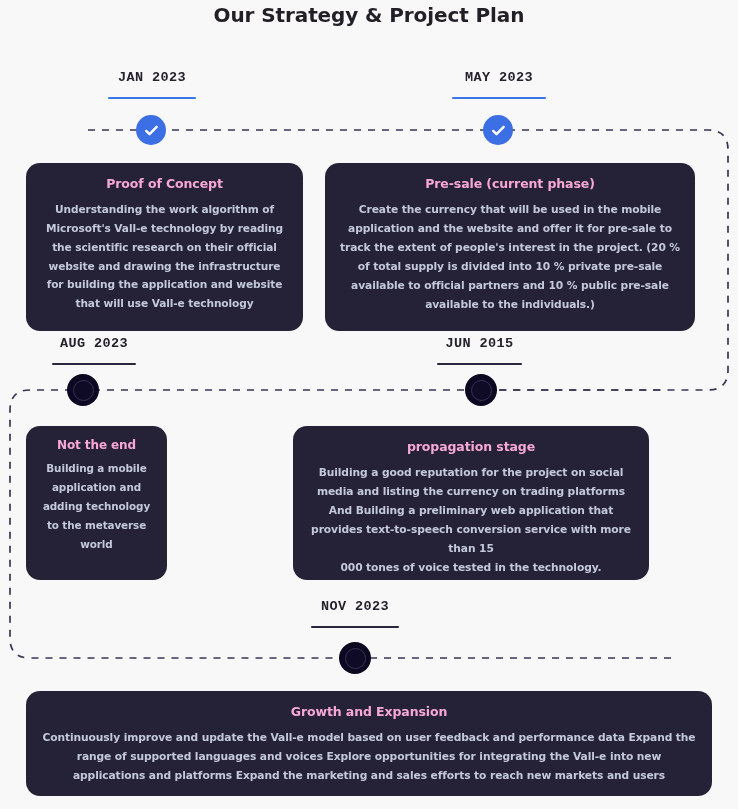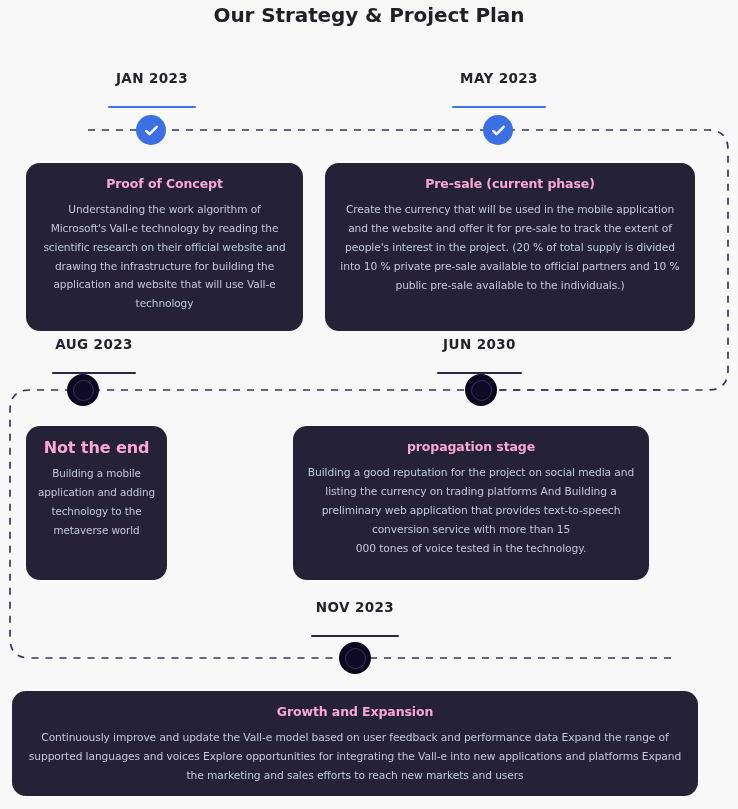--- a/index.html
+++ b/index.html
@@ -46,21 +46,21 @@
   .date-label {
     position: absolute;
     z-index: 6;
     text-align: center;
     font-size: 13.5px;
     font-weight: bold;
     color: #25222b;
     letter-spacing: 0.4px;
     white-space: nowrap;
   }
-  .date-label .date-text { display: block; padding-bottom: 20px; }
+  .date-label .date-text { display: block; padding-bottom: 12px; font-family: Liberation Mono, monospace; }
   .date-label .date-rule {
     display: block;
     height: 2px;
     width: 100%;
     border-radius: 1px;
   }
   .rule-blue { background: #3b76e8; }
   .rule-dark { background: #2a2640; }
 
   
@@ -105,26 +105,26 @@
     color: #f9a8d4;
     line-height: 1.2;
     margin-bottom: 9px;
     letter-spacing: -0.1px;
   }
   .card-body {
     text-align: center;
     font-size: 10.6px;
     line-height: 1.78;
     color: #c3c8da;
-    font-weight: normal;
+    font-weight: bold;
     letter-spacing: -0.1px;
   }
 
   
-  .card.narrow .card-title { font-size: 16px; margin-bottom: 7px; }
+  .card.narrow .card-title { font-size: 12px; margin-bottom: 7px; }
   .card.narrow .card-body { font-size: 10.4px; line-height: 1.82; }
 
   .card.wide .card-body { font-size: 10.7px; line-height: 1.78; }
 </style>
 </head>
 <body>
 
 <div id="roadmap">
 
   <svg id="connectors" viewBox="0 0 738 809">
@@ -178,21 +178,21 @@
   <div class="marker marker-dot" style="left:68px; top:375px;">
     <span class="inner-ring"></span>
   </div>
 
   <div class="card narrow" style="left:26px; top:426px; width:141px; height:154px; padding:12px 10px;">
     <div class="card-title">Not the end</div>
     <div class="card-body">Building a mobile application and adding technology to the metaverse world</div>
   </div>
 
   <div class="date-label" style="left:437px; top:336px; width:85px;">
-    <span class="date-text">JUN 2030</span>
+    <span class="date-text">JUN 2015</span>
     <span class="date-rule rule-dark"></span>
   </div>
 
   <div class="marker marker-dot" style="left:466px; top:375px;">
     <span class="inner-ring"></span>
   </div>
 
   <div class="card wide" style="left:293px; top:426px; width:356px; height:154px;">
     <div class="card-title">propagation stage</div>
     <div class="card-body" style="white-space:pre-line;">Building a good reputation for the project on social media and listing the currency on trading platforms And Building a preliminary web application that provides text-to-speech conversion service with more than 15
@@ -201,18 +201,18 @@
 
   <div class="date-label" style="left:311px; top:599px; width:88px;">
     <span class="date-text">NOV 2023</span>
     <span class="date-rule rule-dark"></span>
   </div>
 
   <div class="marker marker-dot" style="left:340px; top:643px;">
     <span class="inner-ring"></span>
   </div>
 
-  <div class="card wide" style="left:12px; top:691px; width:686px; height:105px;">
+  <div class="card wide" style="left:26px; top:691px; width:686px; height:105px;">
     <div class="card-title">Growth and Expansion</div>
     <div class="card-body">Continuously improve and update the Vall-e model based on user feedback and performance data Expand the range of supported languages and voices Explore opportunities for integrating the Vall-e into new applications and platforms Expand the marketing and sales efforts to reach new markets and users</div>
   </div>
 
 </div>
 
 </body></html>

